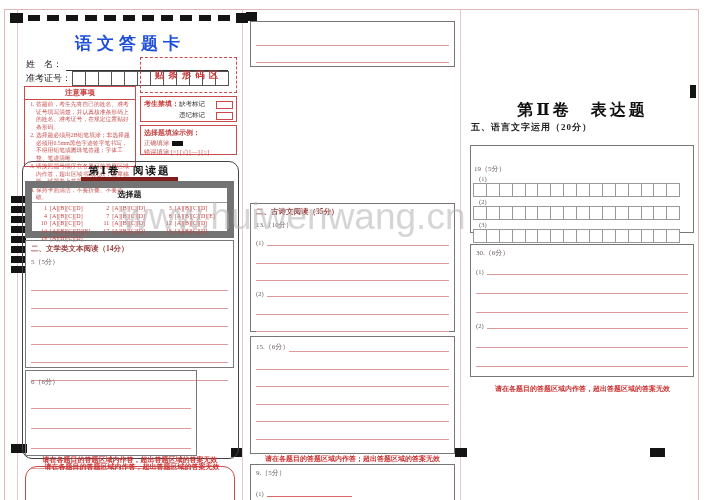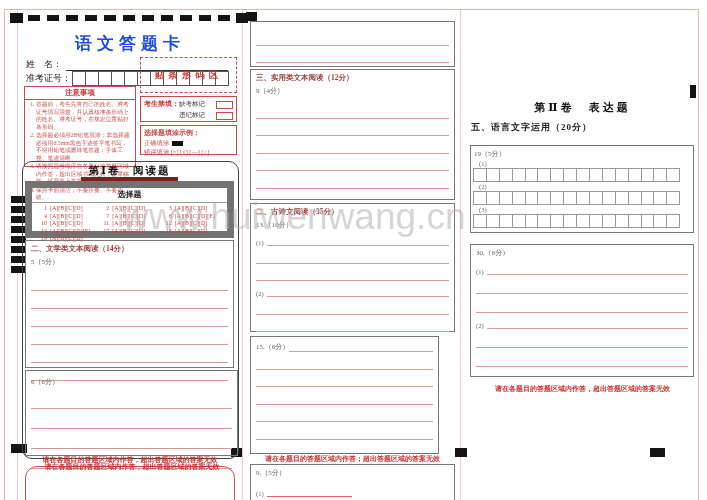--- a/index.html
+++ b/index.html
@@ -59,43 +59,43 @@
   .part1-header span{border-bottom:5px solid #7f1d1d;padding:0 8px 1px;letter-spacing:2px;}
   .choice-box{left:25px;top:181px;width:209px;height:57px;border:7px solid #737373;box-sizing:border-box;}
   .choice-title{text-align:center;font-weight:bold;font-size:8px;color:#222;
                 border-bottom:1px solid #999;padding:1px 0 2px;}
   .choice-grid{display:grid;grid-template-columns:1fr 1fr 1fr;padding:2px 4px 0;row-gap:1.5px;}
   .choice-cell{display:flex;font-size:6px;color:#c74343;white-space:nowrap;}
   .qno{width:11px;text-align:right;margin-right:3px;}
 
   .ansbox{border:1px solid #777;box-sizing:border-box;padding:3px 5px;}
   .lit-box{left:25px;top:240px;width:209px;height:128px;}
-  .q6-box{left:25px;top:370px;width:213px;height:86px;}
+  .q6-box{left:25px;top:370px;width:172px;height:86px;}
   .sec-title{font-size:7.5px;font-weight:bold;color:#9c4040;}
   .q-label{font-size:7px;color:#6b5f5f;margin-top:3px;}
   .ans-line{height:17px;border-bottom:1px solid #dd9a9a;}
   .tall .ans-line{height:19px;}
   .warn{font-size:7px;font-weight:bold;color:#cc3434;text-align:center;white-space:nowrap;z-index:30;}
   .warn-l1{left:22px;top:455px;width:216px;}
   .warn-l2{left:24px;top:462px;width:216px;}
   .essay-box{left:25px;top:466px;width:208px;height:60px;border:1.5px solid #c84a4a;border-radius:12px;}
 
   .m-top{left:250px;top:21px;width:205px;height:46px;padding-top:6px;}
   .m-practical{left:250px;top:69px;width:205px;height:131px;}
   .m-poetry{left:250px;top:203px;width:205px;height:129px;}
-  .m-q15{left:250px;top:336px;width:189px;height:118px;}
+  .m-q15{left:250px;top:336px;width:205px;height:118px;}
   .m-warn{left:250px;top:454px;width:205px;}
   .m-q16{left:250px;top:464px;width:205px;height:45px;}
   .sub-row{display:flex;font-size:6.5px;color:#6b5f5f;align-items:flex-end;margin-top:6px;}
   .sub-label{margin-right:3px;}
   .sub-line{flex:1;border-bottom:1px solid #dd9a9a;height:9px;}
   .short-line{width:85px;border-bottom:1px solid #d66;height:9px;}
   .mid .ans-line{height:16.5px;}
 
-  .p2-header{left:470px;top:100px;width:225px;text-align:center;font-size:11px;font-weight:bold;
+  .p2-header{left:470px;top:100px;width:225px;text-align:center;font-size:16px;font-weight:bold;
              color:#111;letter-spacing:3px;}
   .p2-section{left:471px;top:121px;font-size:9px;font-weight:bold;color:#222;letter-spacing:1px;}
   .q19-box{left:470px;top:145px;width:224px;height:88px;padding:2px 3px;}
   .sub19{font-size:6.5px;color:#6b5f5f;margin:1px 0 0 5px;}
   .grid-row{display:flex;margin-top:1px;}
   .gcell{width:13.9px;height:14px;border:1px solid #999;margin-left:-1px;box-sizing:border-box;background:#fff;}
   .q20-box{left:470px;top:244px;width:224px;height:133px;}
   .q20 .ans-line{height:18px;}
   .r-warn{left:470px;top:384px;width:225px;}
 
@@ -284,31 +284,20 @@
 
   <div class="abs warn warn-l1">请在各题目的答题区域内作答，超出答题区域的答案无效</div>
   <div class="abs warn warn-l2">请在各题目的答题区域内作答，超出答题区域的答案无效</div>
   <div class="abs essay-box"></div>
 
   <div class="abs ansbox m-top mid">
       <div class="ans-line"></div>
       <div class="ans-line"></div>
     </div>
 
-  <div class="abs ansbox m-practical mid">
-    <div class="sec-title">三、实用类文本阅读（12分）</div>
-    <div class="q-label">9（4分）</div>
-    <div style="margin-top:5px;">
-        <div class="ans-line"></div>
-        <div class="ans-line"></div>
-        <div class="ans-line"></div>
-        <div class="ans-line"></div>
-        <div class="ans-line"></div>
-      </div>
-  </div>
 
   <div class="abs ansbox m-poetry mid">
     <div class="sec-title">二、古诗文阅读（35分）</div>
     <div class="q-label">13.（10分）</div>
     <div class="sub-row">
       <span class="sub-label">(1)</span>
       <span class="sub-line"></span>
     </div>
     <div>
         <div class="ans-line"></div>
@@ -345,21 +334,21 @@
     <div class="sub-row" style="margin-top:9px;">
       <span class="sub-label">(1)</span>
       <span class="short-line"></span>
     </div>
   </div>
 
   <div class="abs p2-header">第Ⅱ卷　表达题</div>
   <div class="abs p2-section">五、语言文字运用（20分）</div>
 
   <div class="abs ansbox q19-box">
-    <div class="q-label" style="margin-top:1px;">19（5分）</div>
+    <div class="q-label" style="margin-top:16px;">19（5分）</div>
     <div class="sub19">(1)</div>
     <div class="grid-row">
         <span class="gcell"></span>
         <span class="gcell"></span>
         <span class="gcell"></span>
         <span class="gcell"></span>
         <span class="gcell"></span>
         <span class="gcell"></span>
         <span class="gcell"></span>
         <span class="gcell"></span>

